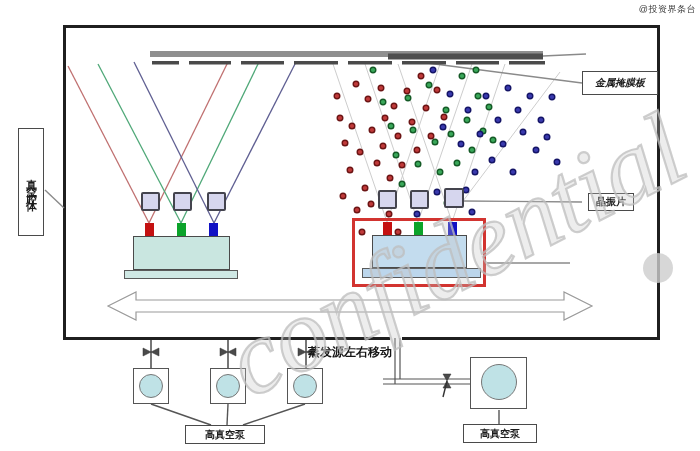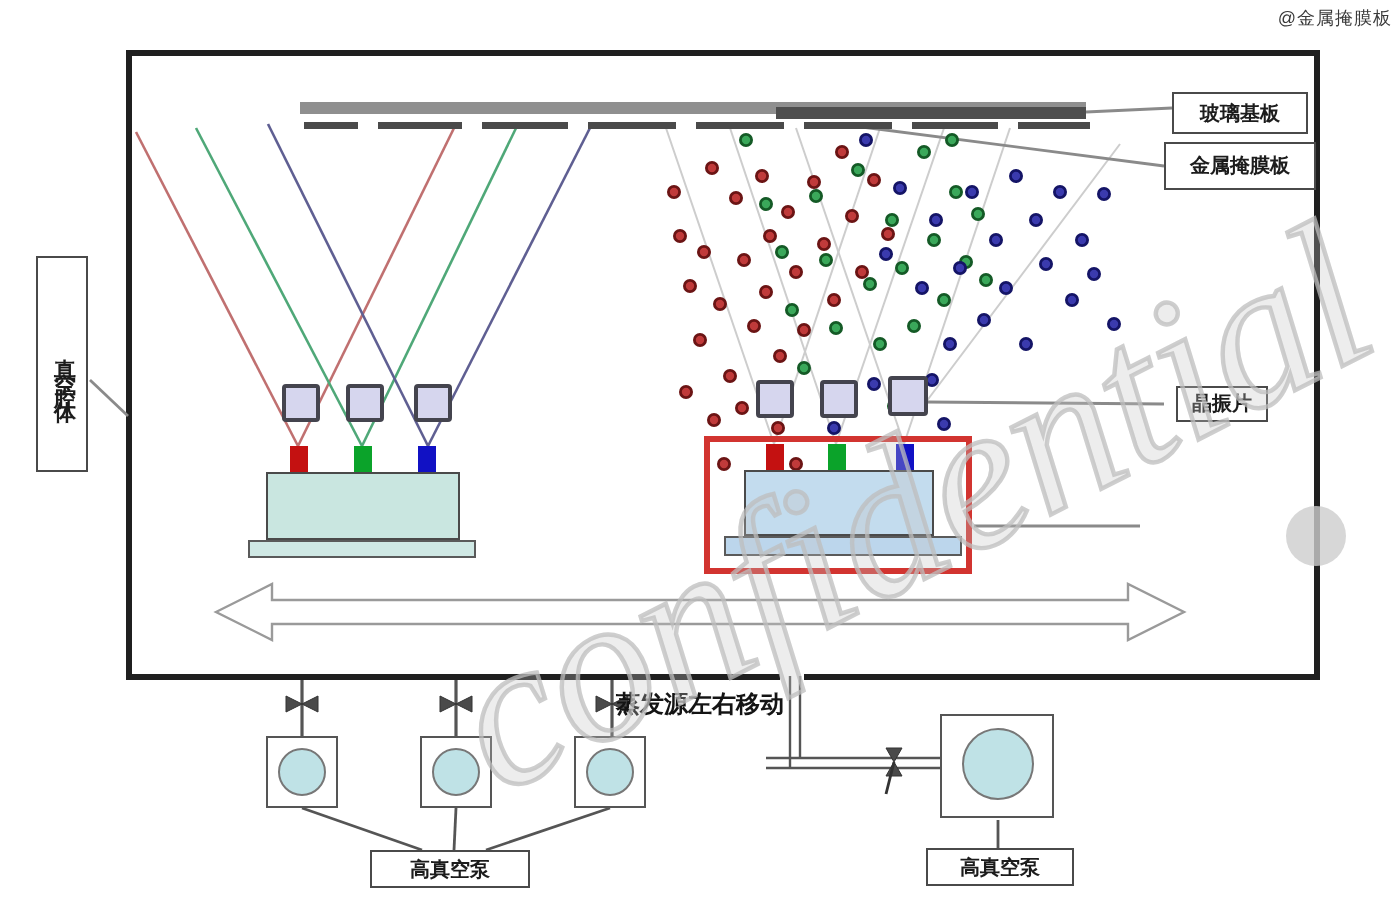--- a/index.html
+++ b/index.html
@@ -6,21 +6,21 @@
   #stage{position:relative;width:700px;height:451px;background:#fff;overflow:hidden;
          font-family:"Liberation Sans","DejaVu Sans",sans-serif;}
   .abs{position:absolute;}
   .corner{position:absolute;top:3px;right:4px;font-size:9px;color:#3a3a3a;letter-spacing:.5px;}
   .chamber{position:absolute;left:63px;top:25px;width:591px;height:309px;border:3px solid #1f1f1f;background:transparent;}
   .gap{position:absolute;left:390px;top:337px;width:12px;height:4px;background:#fff;}
   svg.layer{position:absolute;left:0;top:0;}
   .labelbox{position:absolute;border:1.5px solid #4a4a4a;background:#fff;display:flex;
             align-items:center;justify-content:center;font-weight:bold;color:#1c1c1c;}
   .cb-glass{left:586px;top:46px;width:66px;height:19px;font-size:10px;}
-  .cb-mask{left:582px;top:71px;width:74px;height:22px;font-size:10px;}
+  .cb-mask{left:582px;top:71px;width:74px;height:22px;font-size:10px;font-style:italic;}
   .cb-crystal{left:588px;top:193px;width:44px;height:16px;font-size:10px;}
   .cb-evap{left:570px;top:245px;width:74px;height:26px;font-size:16px;border-width:2px;}
   .cb-chamber{left:18px;top:128px;width:26px;height:108px;font-size:11px;
               writing-mode:vertical-rl;text-orientation:upright;letter-spacing:7px;padding-top:4px;box-sizing:border-box;}
   .cb-hp{left:185px;top:425px;width:78px;height:17px;font-size:10px;}
   .cb-lp{left:463px;top:424px;width:72px;height:17px;font-size:10px;}
   .src-body{position:absolute;border:1.5px solid #4a4a4a;}
   .src-base{position:absolute;border:1.5px solid #5a5a5a;}
   .nozzle{position:absolute;width:9px;height:13px;}
   .crystal{position:absolute;width:15px;height:15px;border:2px solid #44444e;border-radius:2px;}
@@ -217,24 +217,23 @@
   <div class="pump-sq" style="left:287px;top:368px;width:34px;height:34px;"></div>
   <div class="pump-sq" style="left:470px;top:357px;width:55px;height:50px;"></div>
   <div class="pump-circle" style="left: 139px; top: 374px; width: 22px; height: 22px; background: rgb(191, 226, 230);"></div>
   <div class="pump-circle" style="left: 216px; top: 374px; width: 22px; height: 22px; background: rgb(191, 226, 230);"></div>
   <div class="pump-circle" style="left: 293px; top: 374px; width: 22px; height: 22px; background: rgb(191, 226, 230);"></div>
   <div class="pump-circle" style="left: 481px; top: 364px; width: 34px; height: 34px; background: rgb(191, 226, 230);"></div>
 
   <div class="grayblob"></div>
 
   <div class="labelbox cb-chamber">真空腔体</div>
-  <div class="labelbox cb-glass">玻璃基板</div>
   <div class="labelbox cb-mask">金属掩膜板</div>
   <div class="labelbox cb-crystal">晶振片</div>
   <div class="labelbox cb-hp">高真空泵</div>
   <div class="labelbox cb-lp">高真空泵</div>
 
   <div class="arrow-label">蒸发源左右移动</div>
 
   <div class="wm">confidential</div>
-  <div class="corner">@金属掩膜板</div>
+  <div class="corner">@投资界条台</div>
 
 </div>
 
 </body></html>

